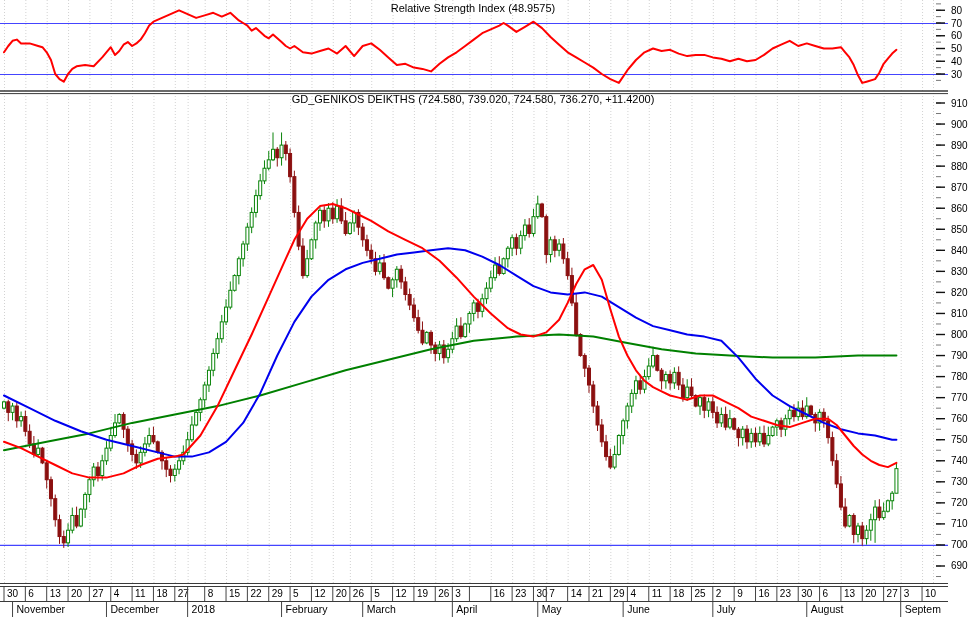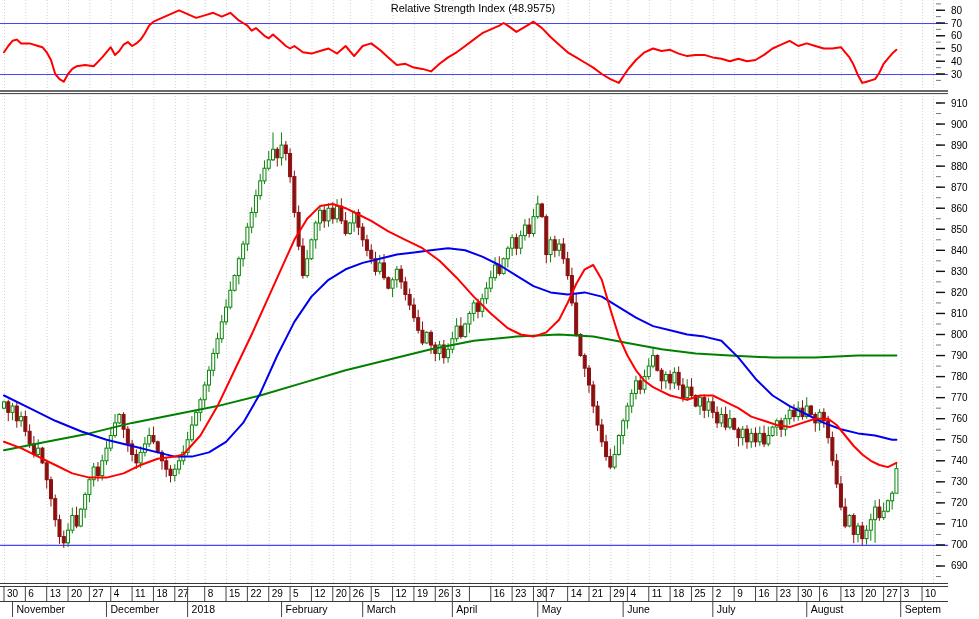--- a/index.html
+++ b/index.html
@@ -741,13 +741,14 @@
         <text x="627.15" y="613" font-size="10.5" fill="#000000" font-family="Liberation Sans, sans-serif">June</text>
         <line x1="712.8199999999999" y1="602" x2="712.8199999999999" y2="617" stroke="#444" stroke-width="1"></line>
         <text x="716.8199999999999" y="613" font-size="10.5" fill="#000000" font-family="Liberation Sans, sans-serif">July</text>
         <line x1="806.7599999999999" y1="602" x2="806.7599999999999" y2="617" stroke="#444" stroke-width="1"></line>
         <text x="810.7599999999999" y="613" font-size="10.5" fill="#000000" font-family="Liberation Sans, sans-serif">August</text>
         <line x1="900.6999999999999" y1="602" x2="900.6999999999999" y2="617" stroke="#444" stroke-width="1"></line>
         <text x="904.6999999999999" y="613" font-size="10.5" fill="#000000" font-family="Liberation Sans, sans-serif">Septem</text>
       </g>
     </svg>
   <div class="title" id="rsi-title">Relative Strength Index (48.9575)</div>
+  <div class="title" id="main-title">GD_GENIKOS DEIKTHS (724.580, 739.020, 724.580, 736.270, +11.4200)</div>
 </div>
 
 </body></html>

